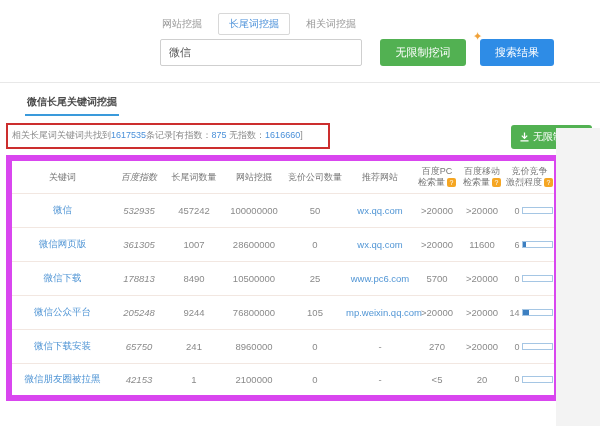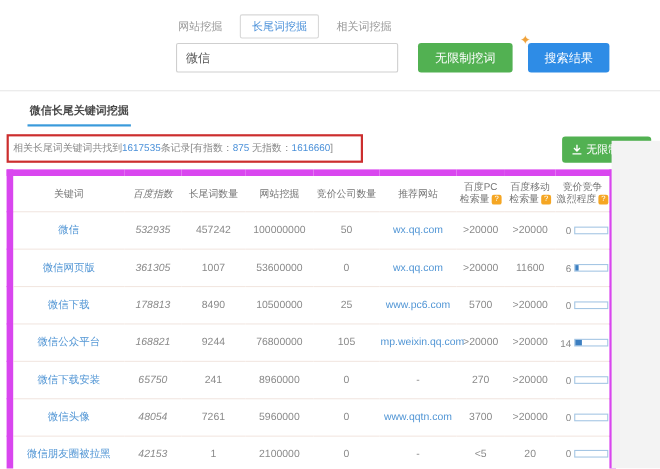--- a/index.html
+++ b/index.html
@@ -119,21 +119,21 @@
                 <div class="comp-bar">
                   <div class="comp-fill" style="width: 0%;"></div>
                 </div>
               </div>
             </td>
           </tr>
           <tr>
             <td class="c-keyword"><a class="cell-link">微信网页版</a></td>
             <td class="c-baidu_index">361305</td>
             <td class="c-longtail_count blue-text">1007</td>
-            <td class="c-search_results">53600000</td>
+            <td class="c-search_results">28600000</td>
             <td class="c-bid_companies blue-text">0</td>
             <td class="c-site"><a class="cell-link">wx.qq.com</a></td>
             <td class="c-pc_search">&gt;20000</td>
             <td class="c-mobile_search">11600</td>
             <td class="c-competition">
               <div class="comp-wrap">
                 <span class="comp-num">6</span>
                 <div class="comp-bar">
                   <div class="comp-fill" style="width: 8.4%;"></div>
                 </div>
@@ -153,21 +153,21 @@
               <div class="comp-wrap">
                 <span class="comp-num">0</span>
                 <div class="comp-bar">
                   <div class="comp-fill" style="width: 0%;"></div>
                 </div>
               </div>
             </td>
           </tr>
           <tr>
             <td class="c-keyword"><a class="cell-link">微信公众平台</a></td>
-            <td class="c-baidu_index">168821</td>
+            <td class="c-baidu_index">205248</td>
             <td class="c-longtail_count blue-text">9244</td>
             <td class="c-search_results">76800000</td>
             <td class="c-bid_companies blue-text">105</td>
             <td class="c-site"><a class="cell-link">mp.weixin.qq.com</a></td>
             <td class="c-pc_search">&gt;20000</td>
             <td class="c-mobile_search">&gt;20000</td>
             <td class="c-competition">
               <div class="comp-wrap">
                 <span class="comp-num">14</span>
                 <div class="comp-bar">
@@ -177,38 +177,20 @@
             </td>
           </tr>
           <tr>
             <td class="c-keyword"><a class="cell-link">微信下载安装</a></td>
             <td class="c-baidu_index">65750</td>
             <td class="c-longtail_count blue-text">241</td>
             <td class="c-search_results">8960000</td>
             <td class="c-bid_companies blue-text">0</td>
             <td class="c-site">-</td>
             <td class="c-pc_search">270</td>
-            <td class="c-mobile_search">&gt;20000</td>
-            <td class="c-competition">
-              <div class="comp-wrap">
-                <span class="comp-num">0</span>
-                <div class="comp-bar">
-                  <div class="comp-fill" style="width: 0%;"></div>
-                </div>
-              </div>
-            </td>
-          </tr>
-          <tr>
-            <td class="c-keyword"><a class="cell-link">微信头像</a></td>
-            <td class="c-baidu_index">48054</td>
-            <td class="c-longtail_count blue-text">7261</td>
-            <td class="c-search_results">5960000</td>
-            <td class="c-bid_companies blue-text">0</td>
-            <td class="c-site"><a class="cell-link">www.qqtn.com</a></td>
-            <td class="c-pc_search">3700</td>
             <td class="c-mobile_search">&gt;20000</td>
             <td class="c-competition">
               <div class="comp-wrap">
                 <span class="comp-num">0</span>
                 <div class="comp-bar">
                   <div class="comp-fill" style="width: 0%;"></div>
                 </div>
               </div>
             </td>
           </tr>

